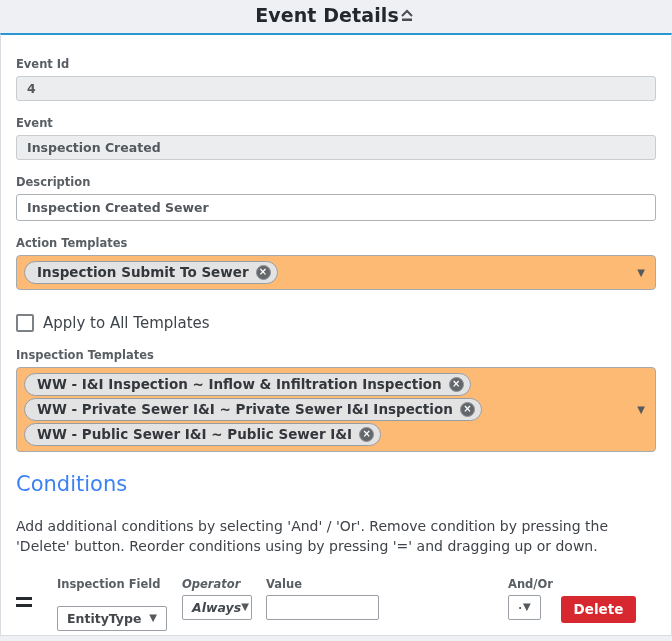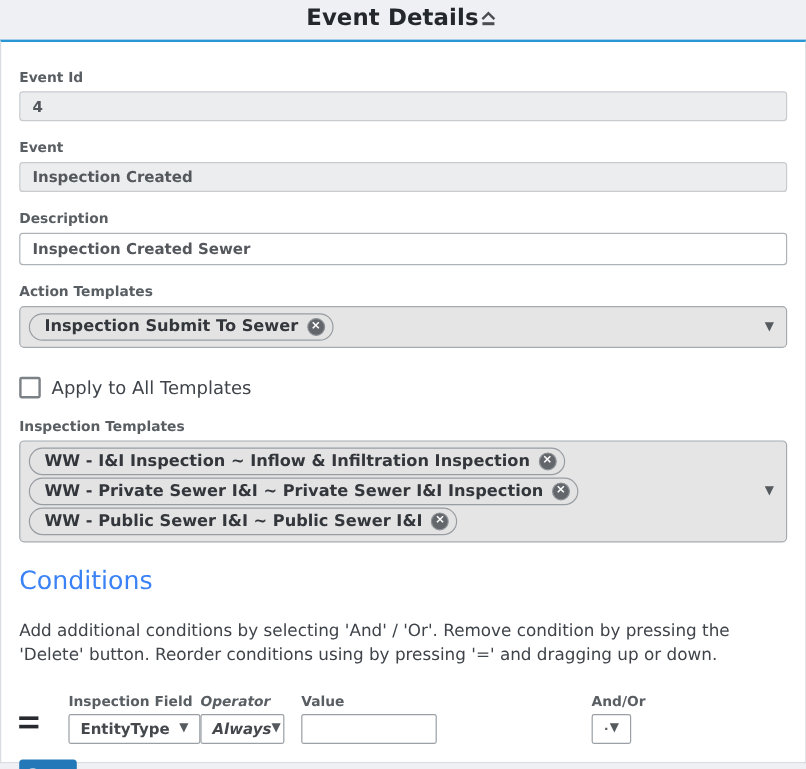--- a/index.html
+++ b/index.html
@@ -59,21 +59,21 @@
   .text-input.readonly {
     background: #ebedee;
     border-color: #c9cccf;
   }
   .text-input.editable { height: 27px; border-color: #aeb3b8; }
   
   .multiselect {
     position: relative;
     border: 1px solid #a6abb0;
     border-radius: 4px;
-    background: #e5e5e5;
+    background: #fdba74;
     padding: 4px 26px 4px 7px;
     min-height: 31px;
   }
   .ms-caret, .sel-caret {
     font-size: 10px;
     color: #555a5f;
     line-height: 1;
   }
   .ms-caret {
     position: absolute;
@@ -154,21 +154,21 @@
     background: #fff;
     display: flex;
     align-items: center;
     justify-content: space-between;
     padding: 0 9px;
     font-size: 12.5px;
     font-weight: bold;
     color: #44484d;
     cursor: pointer;
   }
-  .w-field { width: 110px; margin-right: 0; }
+  .w-field { width: 110px; margin-right: 15px; gap: 11px; }
   .w-op    { width: 70px;  margin-right: 14px; font-style: italic; }
   .w-val   { width: 113px; margin-right: 129px; }
   .w-andor { width: 33px;  margin-right: 20px; }
   .w-val .text-input { height: 25px; border-color:#9aa0a5; border-radius:2px; }
   .andor-select { justify-content: center; gap: 1px; padding: 0 4px; }
   .andor-dot { font-size: 10px; font-weight: bold; color:#555a5f; margin-top:-4px;}
   .delete-btn {
     margin-top: 19px;
     width: 75px; height: 27px;
     background: #d7282f;
@@ -292,17 +292,18 @@
     </div>
 
     <div class="cond-group w-andor">
       <label class="field-label">And/Or</label>
       <div class="cond-select andor-select">
         <span class="andor-dot">.</span>
         <span class="sel-caret">▼</span>
       </div>
     </div>
 
+    <button class="delete-btn">Delete</button>
   </div>
 
   <button class="save-btn">Save</button>
 
 </div>
 
 </body></html>

